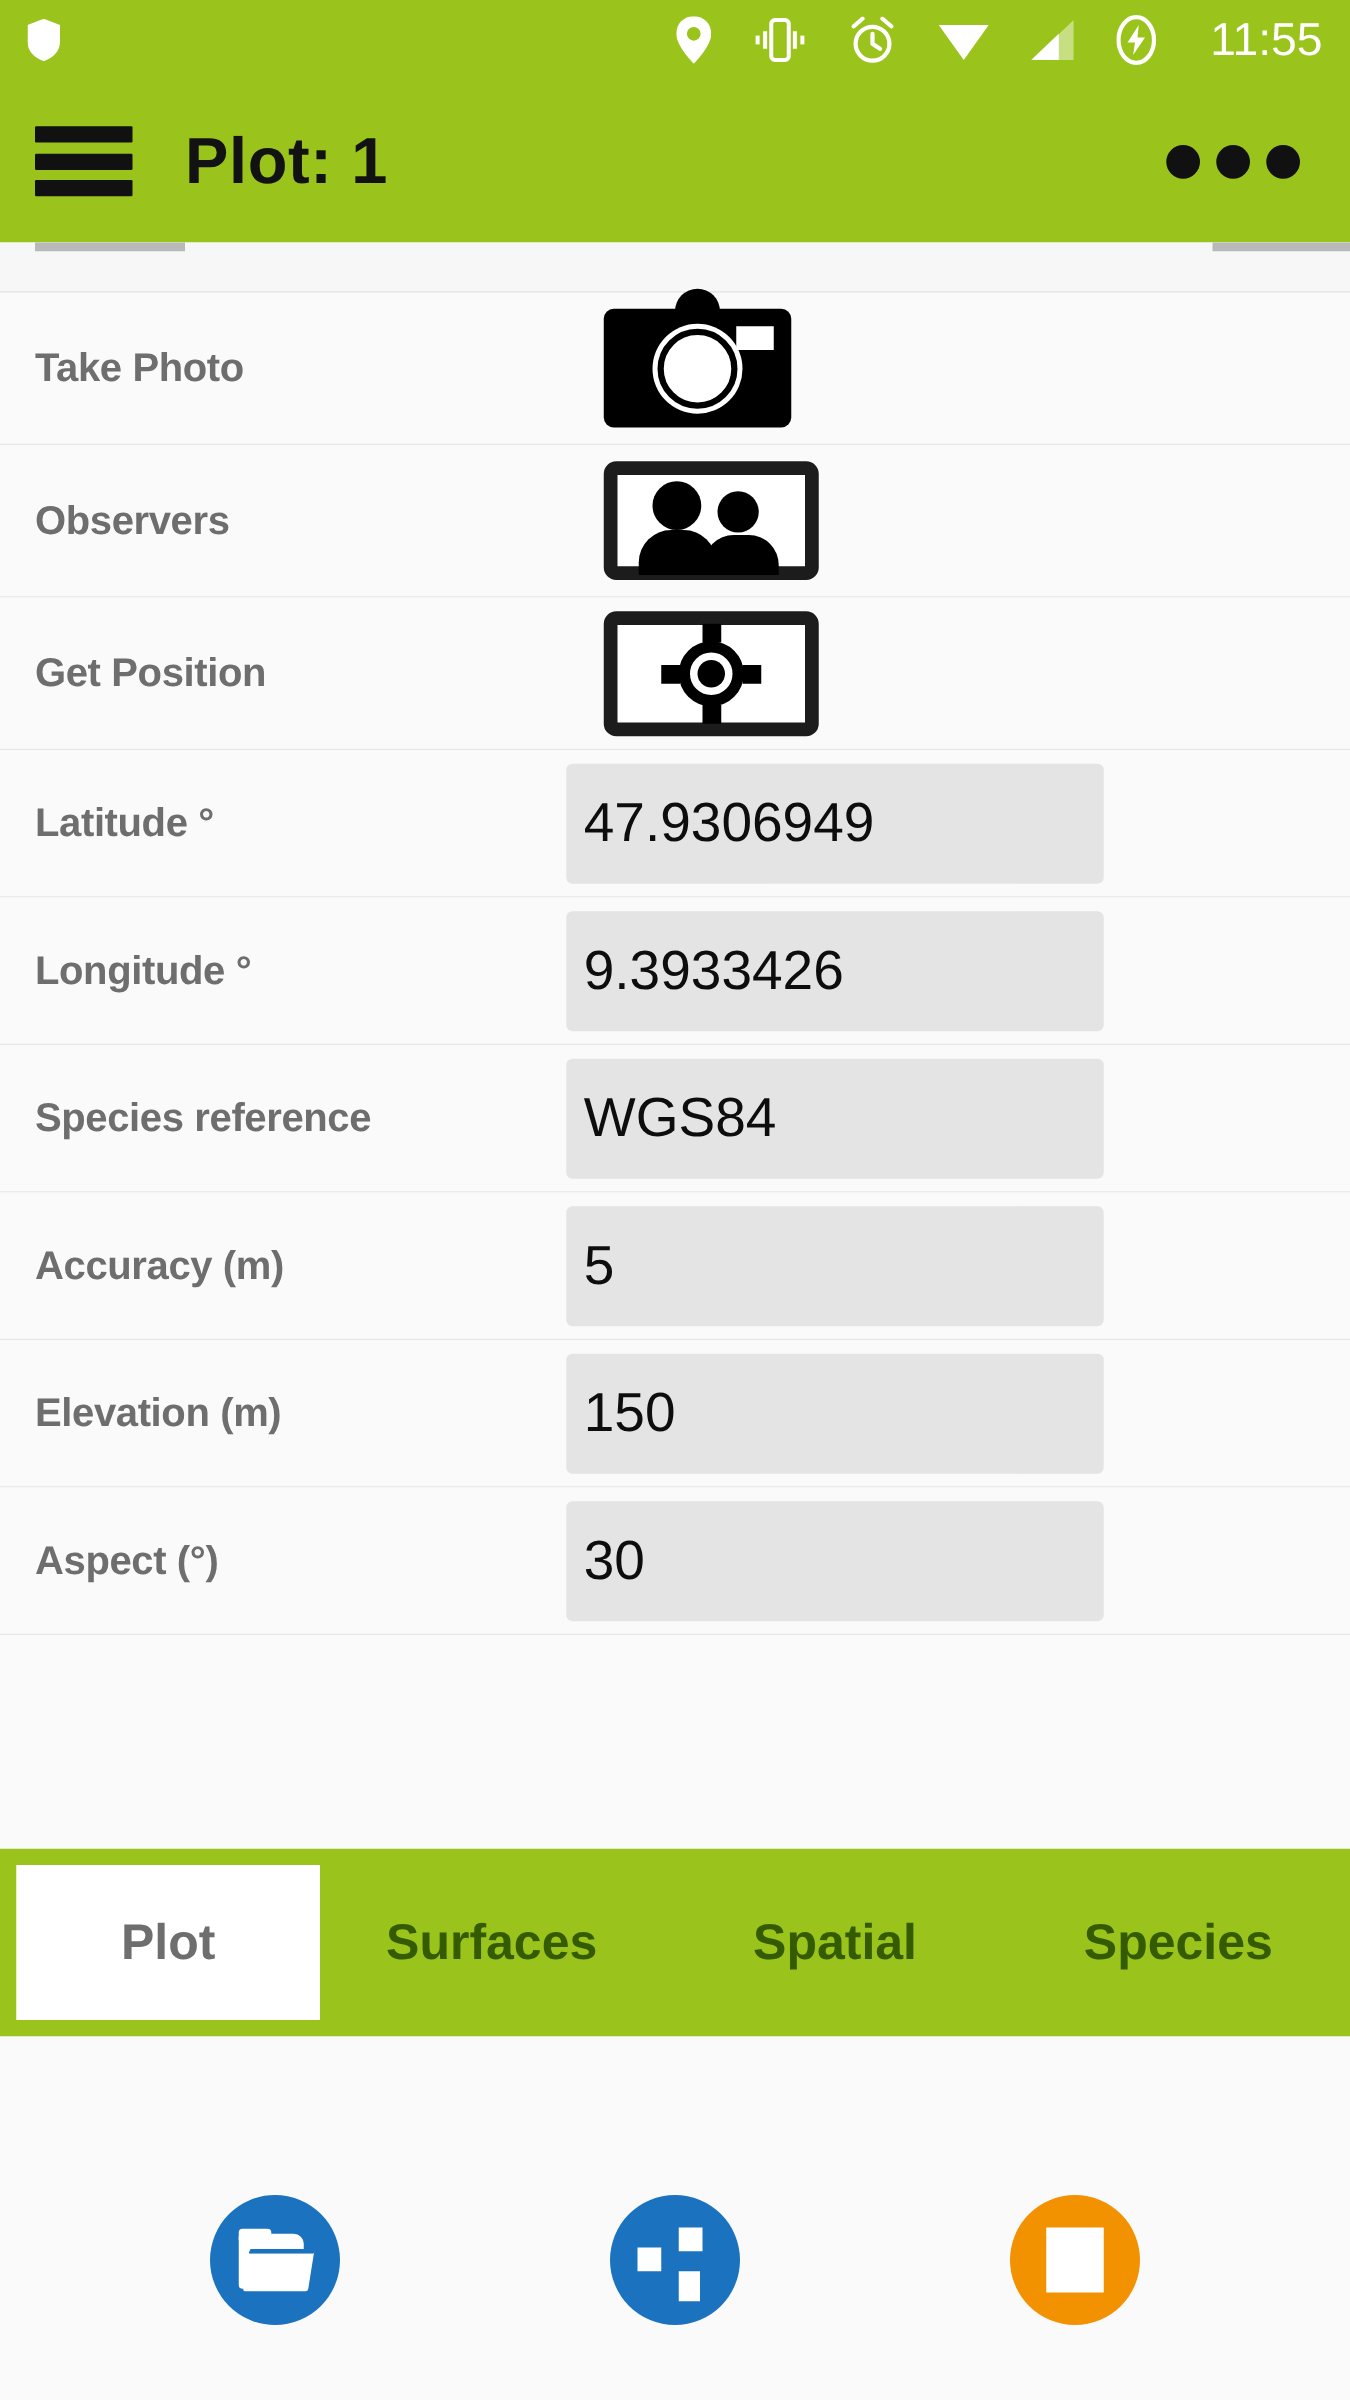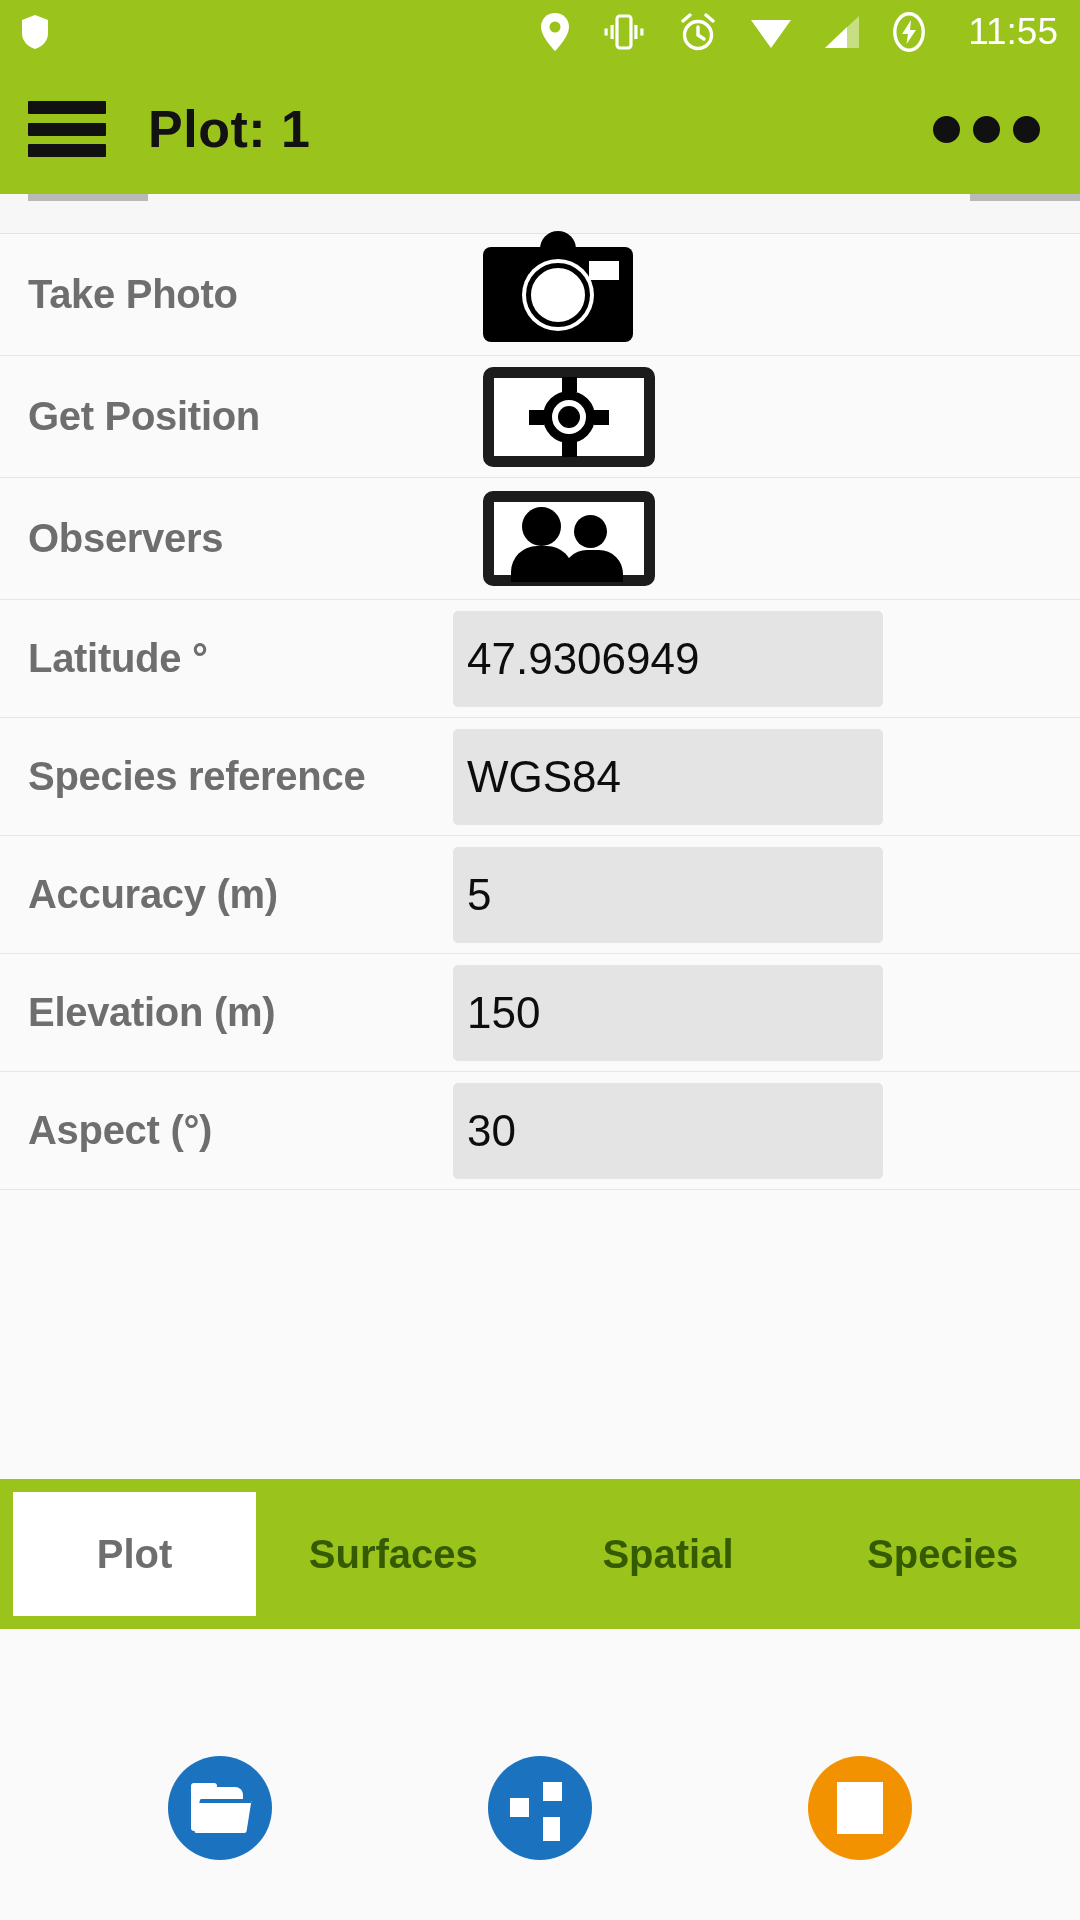--- a/index.html
+++ b/index.html
@@ -63,21 +63,21 @@
 
   
   .list{ background:#fafafa; }
   .row{
     display:flex; align-items:center;
     min-height:118px; padding:0 28px;
     border-bottom:1px solid #e6e6e6;
     background:#fafafa;
   }
   .row-label{
-    font-size:40px; color:#6e6e6e; font-weight:bold;
+    font-size:32px; color:#6e6e6e; font-weight:bold;
     width:425px; flex:0 0 425px; letter-spacing:-0.3px;
   }
   .row-ctl{ flex:1; display:flex; align-items:center; }
 
   .icon-row{ min-height:122px; }
   .icon-row .row-ctl{ justify-content:flex-start; padding-left:30px; }
 
   .field{
     background:#e4e4e4; border-radius:5px;
     height:96px; width:100%; max-width:430px;
@@ -257,20 +257,34 @@
 <div class="list">
 
   <div class="row icon-row">
     <div class="row-label">Take Photo</div>
     <div class="row-ctl">
       <div class="cam">
         <div class="cam-bump"></div>
         <div class="cam-body"></div>
         <div class="cam-lens"></div>
         <div class="cam-flash"></div>
+      </div>
+    </div>
+  </div>
+
+  <div class="row icon-row">
+    <div class="row-label">Observers</div>
+    <div class="row-ctl">
+      <div class="frame">
+        <div class="ppl">
+          <span class="head h1"></span>
+            <span class="body b1"></span>
+          <span class="head h2"></span>
+            <span class="body b2"></span>
+        </div>
       </div>
     </div>
   </div>
 
   <div class="row icon-row">
     <div class="row-label">Get Position</div>
     <div class="row-ctl">
       <div class="frame square">
         <div class="gps">
           <div class="gps-ring">
@@ -278,41 +292,33 @@
             <span class="gps-tick gt-t"></span>
             <span class="gps-tick gt-b"></span>
             <span class="gps-tick gt-l"></span>
             <span class="gps-tick gt-r"></span>
           </div>
         </div>
       </div>
     </div>
   </div>
 
-  <div class="row icon-row">
-    <div class="row-label">Observers</div>
-    <div class="row-ctl">
-      <div class="frame">
-        <div class="ppl">
-          <span class="head h1"></span>
-            <span class="body b1"></span>
-          <span class="head h2"></span>
-            <span class="body b2"></span>
-        </div>
-      </div>
-    </div>
-  </div>
-
   <div class="row">
     <div class="row-label">Latitude °</div>
     <div class="row-ctl">
       <div class="field">47.9306949</div>
     </div>
   </div>
 
+  <div class="row">
+    <div class="row-label">Longitude °</div>
+    <div class="row-ctl">
+      <div class="field">9.3933426</div>
+    </div>
+  </div>
 
   <div class="row">
     <div class="row-label">Species reference</div>
     <div class="row-ctl">
       <div class="field">WGS84</div>
     </div>
   </div>
 
   <div class="row">
     <div class="row-label">Accuracy (m)</div>

